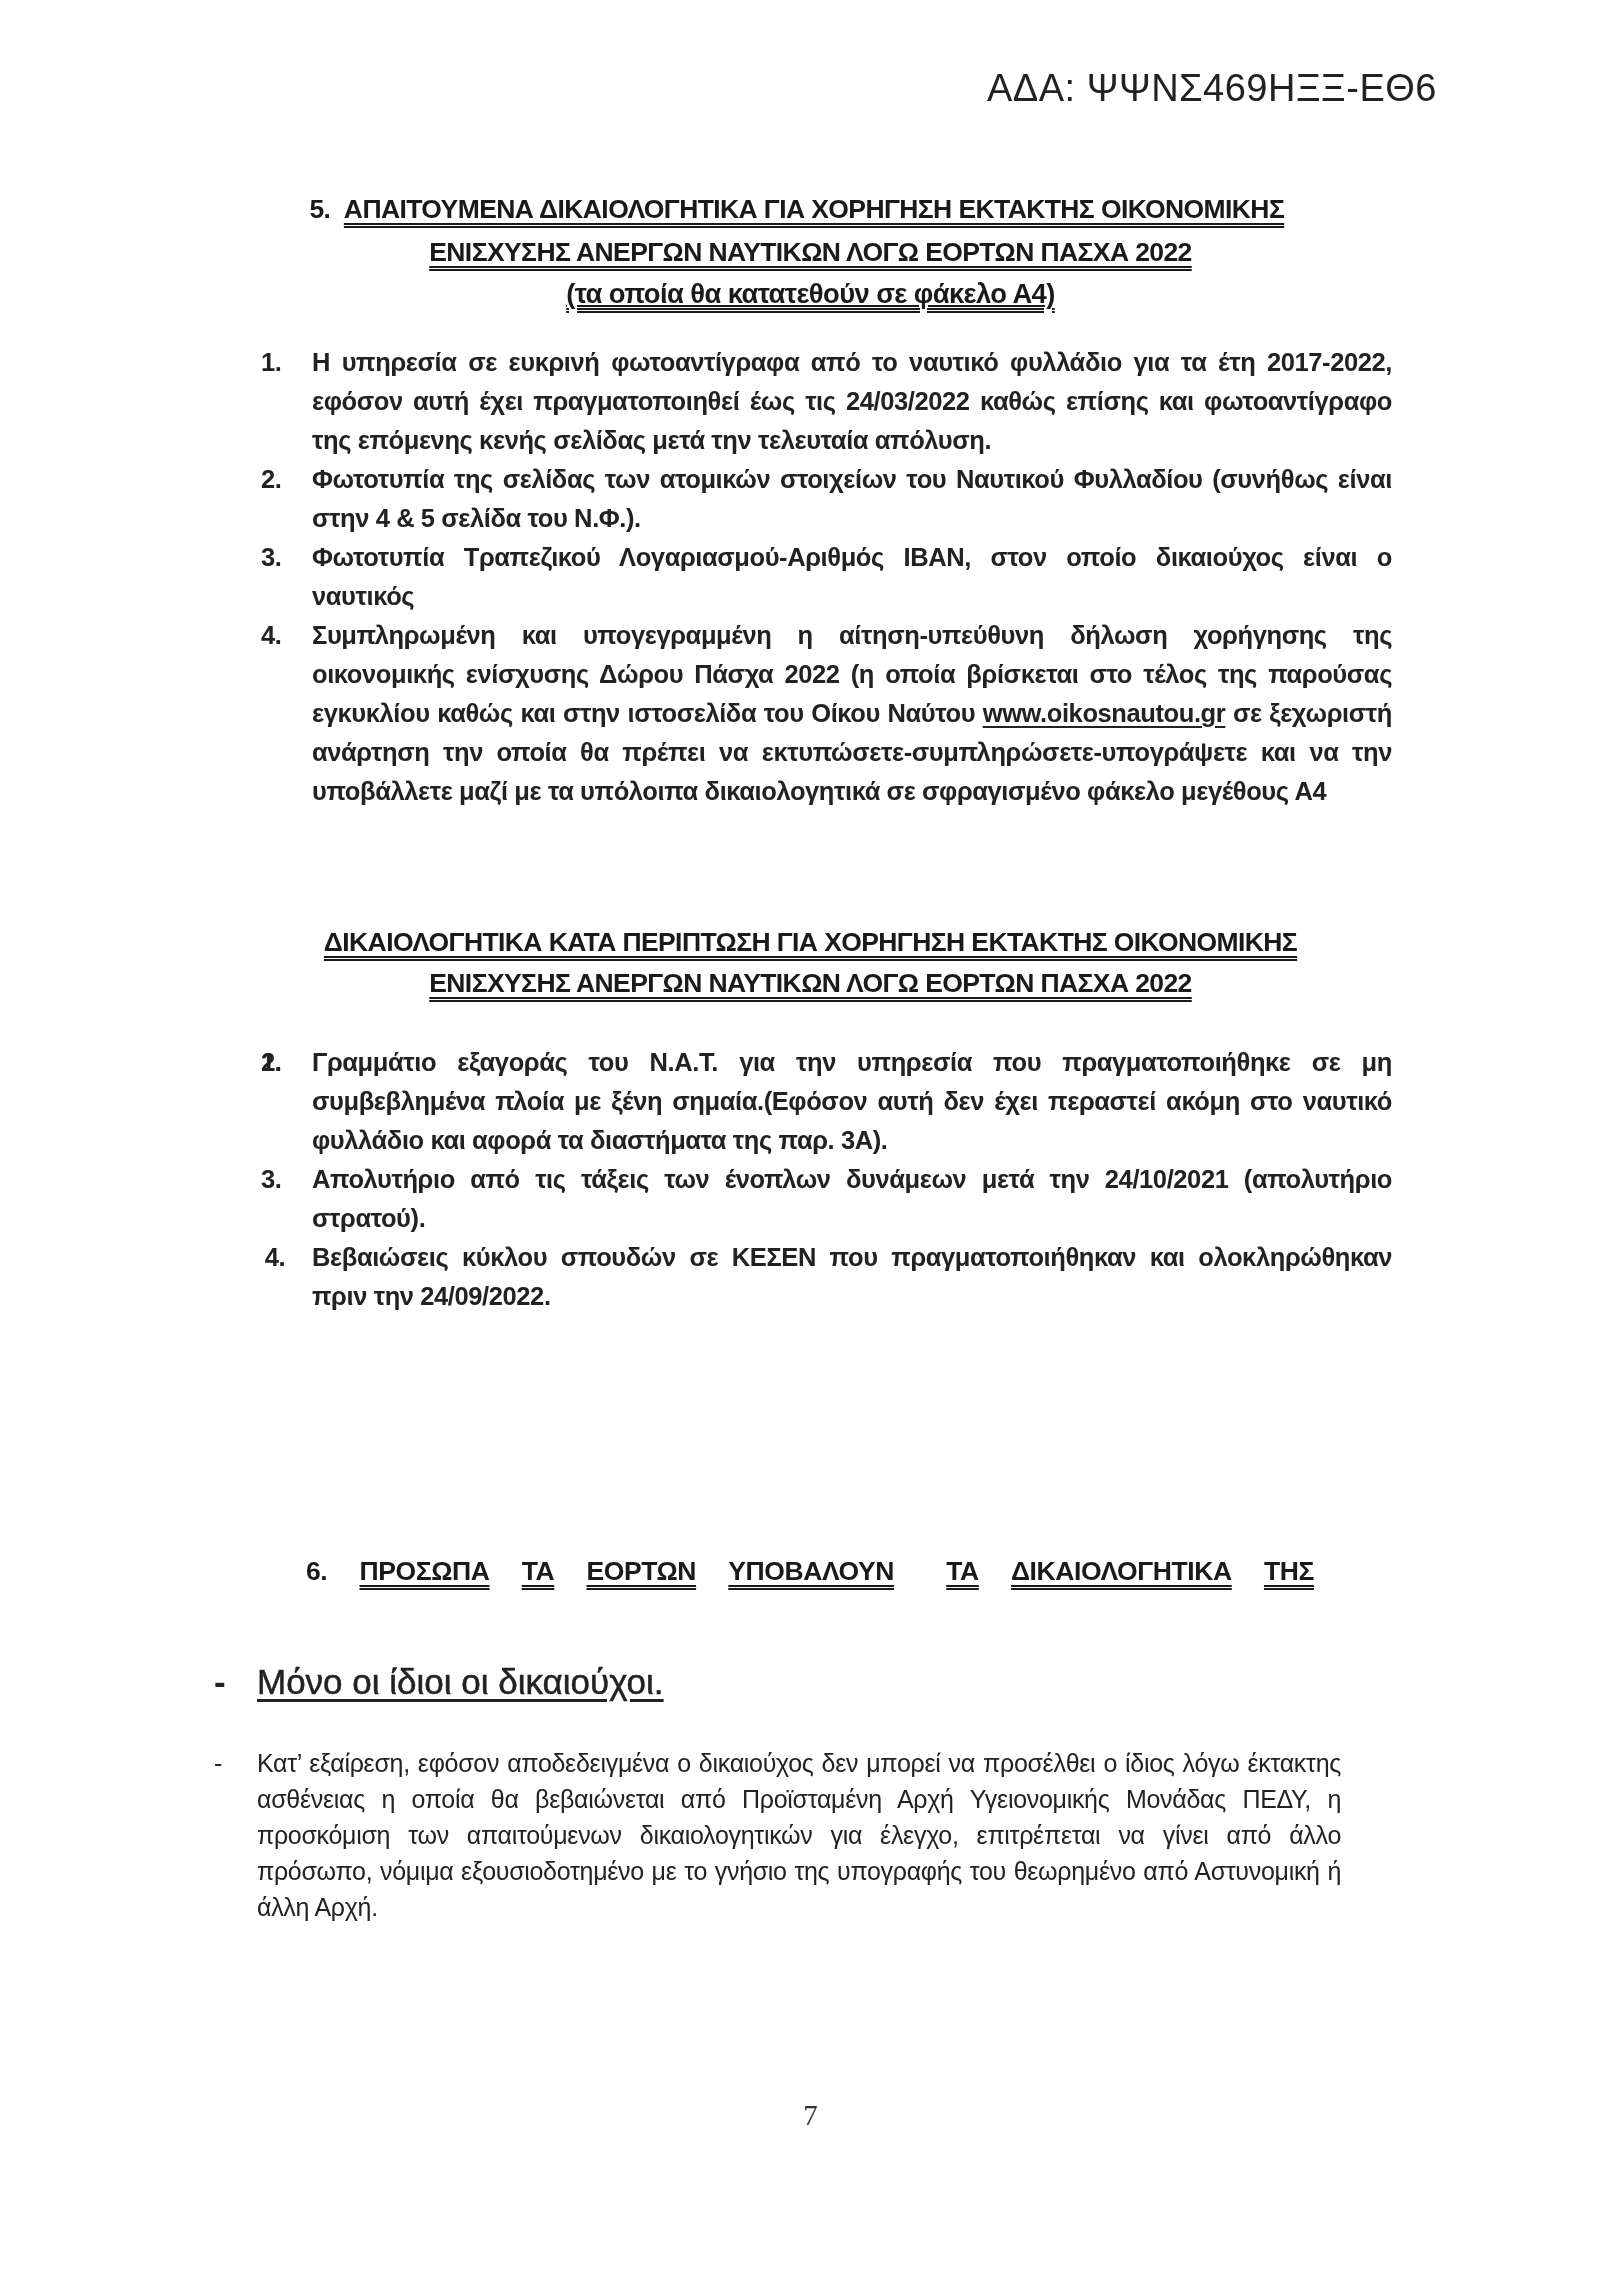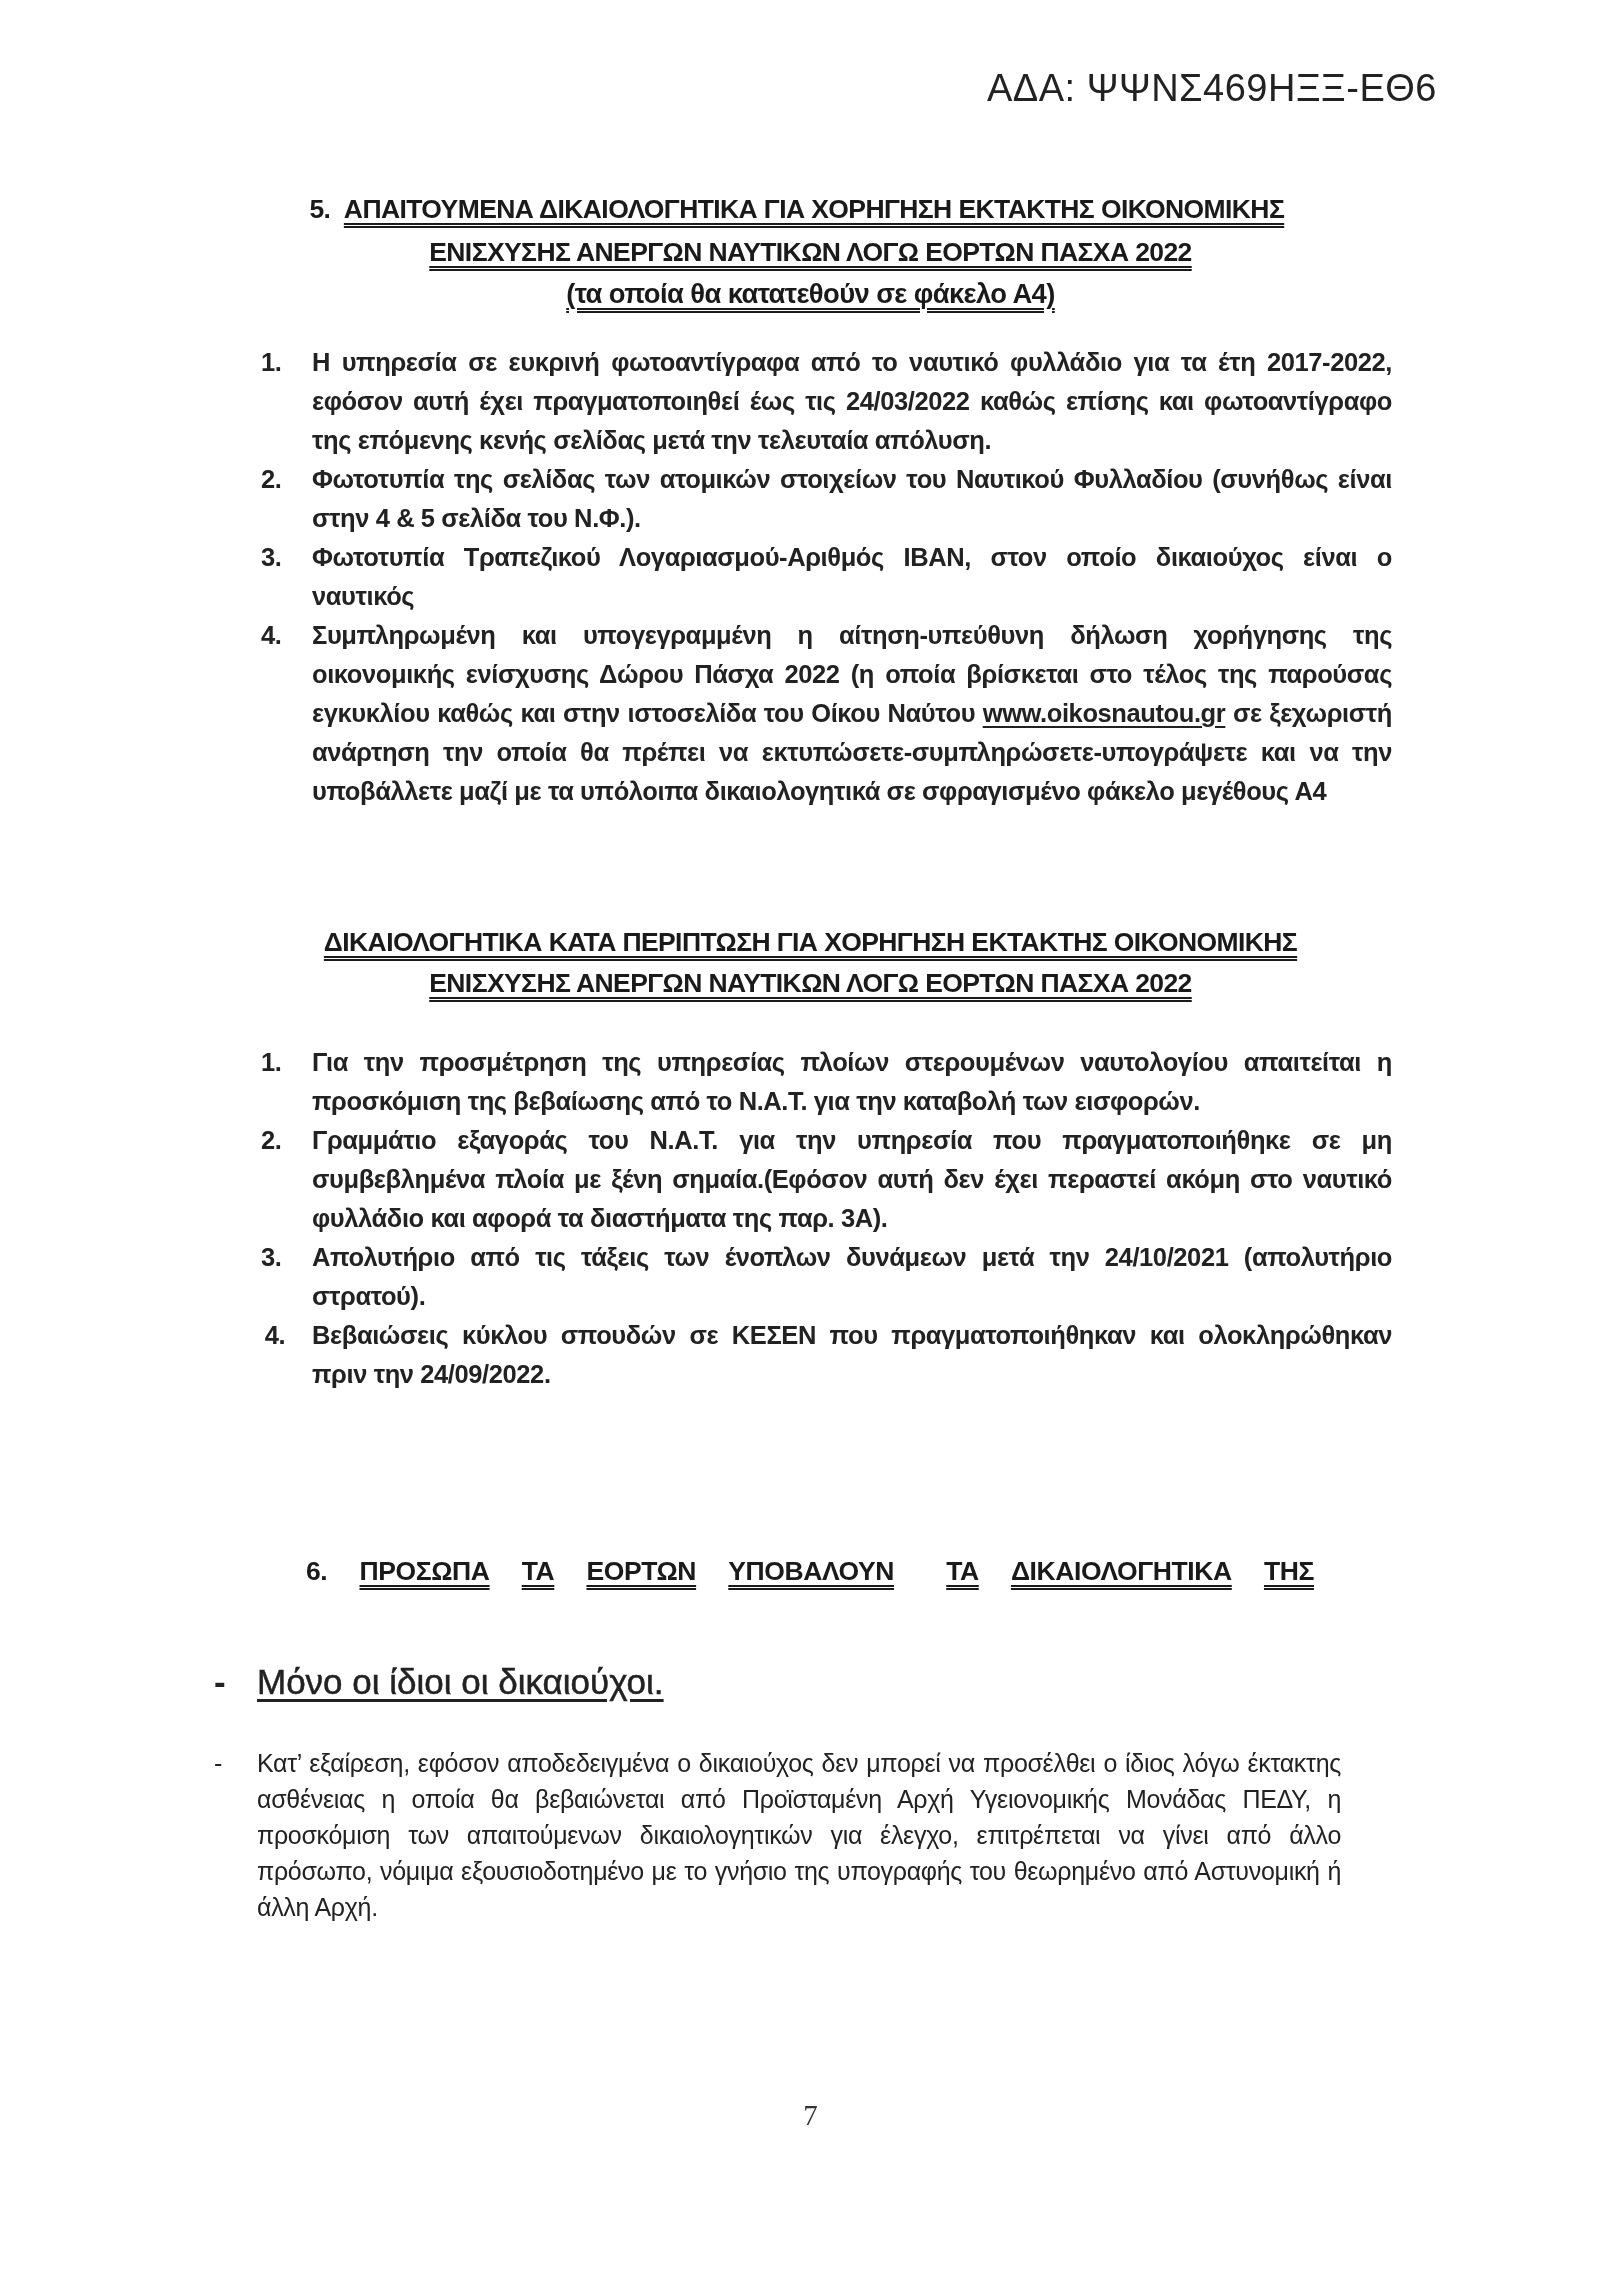--- a/index.html
+++ b/index.html
@@ -24,34 +24,34 @@
 </style>
 </head>
 <body>
 
 <div class="ada">ΑΔΑ: ΨΨΝΣ469ΗΞΞ-ΕΘ6</div>
 
 <div class="head" style="top:192px;">
   <span style="margin-left:-27.4px">5.</span>&nbsp;&nbsp;<span class="u">ΑΠΑΙΤΟΥΜΕΝΑ ΔΙΚΑΙΟΛΟΓΗΤΙΚΑ  ΓΙΑ ΧΟΡΗΓΗΣΗ ΕΚΤΑΚΤΗΣ ΟΙΚΟΝΟΜΙΚΗΣ</span>
 </div>
 <div class="head" style="top:235px;"><span class="u">ΕΝΙΣΧΥΣΗΣ ΑΝΕΡΓΩΝ ΝΑΥΤΙΚΩΝ ΛΟΓΩ ΕΟΡΤΩΝ  ΠΑΣΧΑ  2022</span></div>
-<div class="head" style="top:276px;"><span class="u" style="font-size:27.4px">(τα οποία θα κατατεθούν σε φάκελο Α4)</span></div>
+<div class="head" style="top:276px;text-decoration:underline;"><span class="u" style="font-size:27.4px">(τα οποία θα κατατεθούν σε φάκελο Α4)</span></div>
 
 <ul class="list" style="top:343px;">
   <li><span class="n">1.</span><span>Η υπηρεσία σε ευκρινή φωτοαντίγραφα από το ναυτικό φυλλάδιο για τα έτη 2017-2022,    εφόσον αυτή έχει πραγματοποιηθεί έως τις 24/03/2022 καθώς επίσης και φωτοαντίγραφο της επόμενης κενής σελίδας μετά την τελευταία απόλυση.</span></li>
   <li><span class="n">2.</span><span>Φωτοτυπία της σελίδας των ατομικών στοιχείων του Ναυτικού Φυλλαδίου (συνήθως είναι στην 4 &amp; 5 σελίδα  του Ν.Φ.).</span></li>
   <li><span class="n">3.</span><span>Φωτοτυπία Τραπεζικού Λογαριασμού-Αριθμός ΙΒΑΝ, στον οποίο δικαιούχος είναι ο ναυτικός</span></li>
   <li><span class="n">4.</span><span>Συμπληρωμένη και υπογεγραμμένη η αίτηση-υπεύθυνη δήλωση χορήγησης της οικονομικής ενίσχυσης Δώρου Πάσχα 2022 (η οποία βρίσκεται στο τέλος   της παρούσας     εγκυκλίου καθώς και στην ιστοσελίδα του Οίκου Ναύτου </span><span class="link">www.oikosnautou.gr</span><span>  σε ξεχωριστή ανάρτηση την οποία θα πρέπει να εκτυπώσετε-συμπληρώσετε-υπογράψετε και να την υποβάλλετε μαζί με τα υπόλοιπα δικαιολογητικά σε σφραγισμένο  φάκελο μεγέθους Α4</span></li>
 </ul>
 
 <div class="head" style="top:925px;"><span class="u">ΔΙΚΑΙΟΛΟΓΗΤΙΚΑ  ΚΑΤΑ ΠΕΡΙΠΤΩΣΗ ΓΙΑ ΧΟΡΗΓΗΣΗ ΕΚΤΑΚΤΗΣ ΟΙΚΟΝΟΜΙΚΗΣ</span></div>
 <div class="head" style="top:966px;"><span class="u">ΕΝΙΣΧΥΣΗΣ ΑΝΕΡΓΩΝ ΝΑΥΤΙΚΩΝ ΛΟΓΩ ΕΟΡΤΩΝ  ΠΑΣΧΑ 2022</span></div>
 
 <ul class="list" style="top:1043px;">
-  <li><span class="n">1.</span><span>Για την προσμέτρηση της υπηρεσίας πλοίων στερουμένων ναυτολογίου απαιτείται η προσκόμιση της βεβαίωσης από το Ν.Α.Τ. για την καταβολή των εισφορών.</span></li>
+  <li><span class="n">1.</span></li>
   <li><span class="n">2.</span><span>Γραμμάτιο εξαγοράς του Ν.Α.Τ. για την υπηρεσία που πραγματοποιήθηκε σε μη συμβεβλημένα πλοία με ξένη σημαία.(Εφόσον αυτή δεν έχει περαστεί ακόμη στο ναυτικό φυλλάδιο και αφορά τα διαστήματα της παρ. 3Α).</span></li>
   <li><span class="n">3.</span><span>Απολυτήριο από τις τάξεις των ένοπλων δυνάμεων μετά την 24/10/2021 (απολυτήριο στρατού).</span></li>
   <li><span class="n" style="left:7.8px">4.</span><span>Βεβαιώσεις κύκλου σπουδών σε ΚΕΣΕΝ που πραγματοποιήθηκαν και ολοκληρώθηκαν πριν την 24/09/2022.</span></li>
 </ul>
 
 <div class="sec6" style="top:1547px;">
   <div class="l1">
     <span>6.</span>
     <span class="u">ΠΡΟΣΩΠΑ</span>
     <span class="u">ΤΑ</span>

